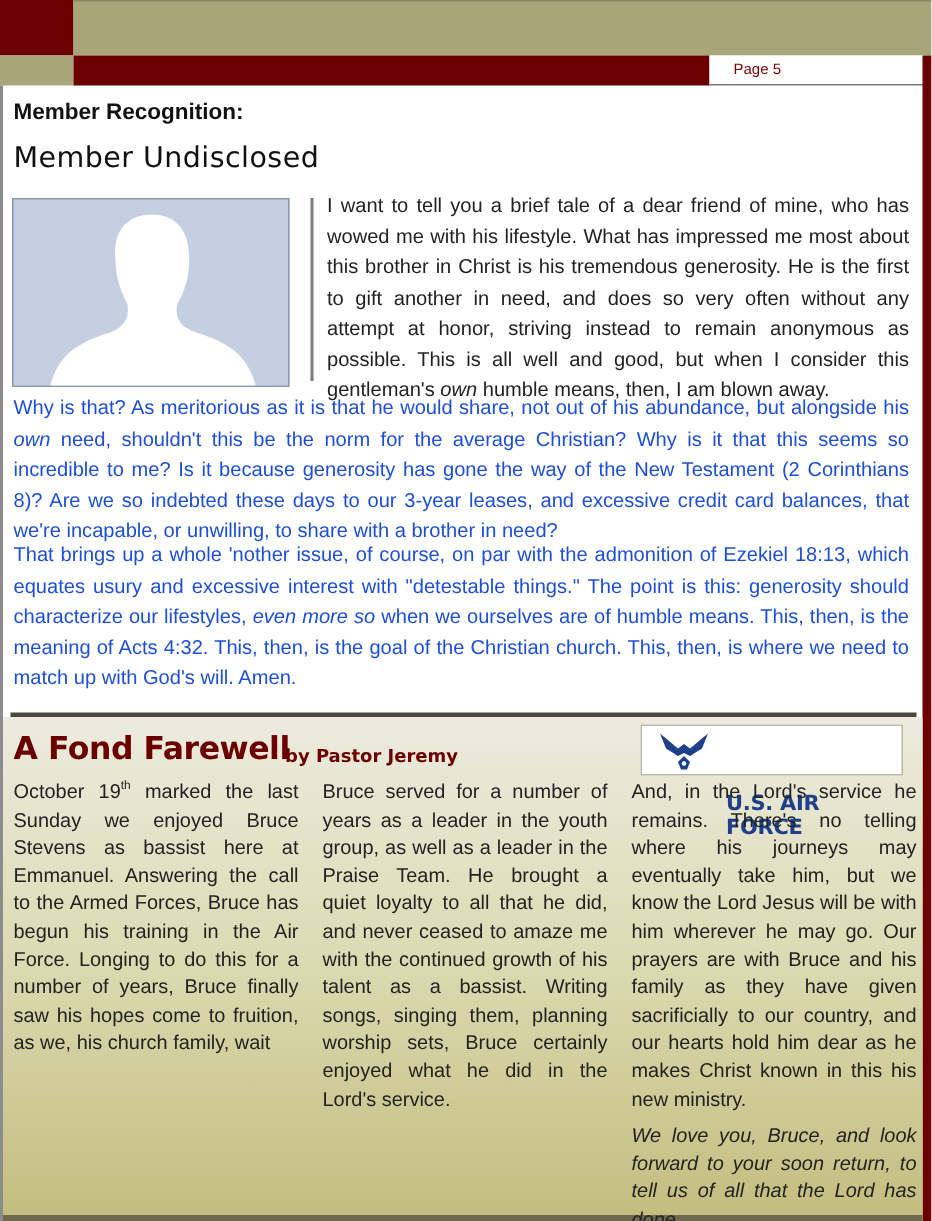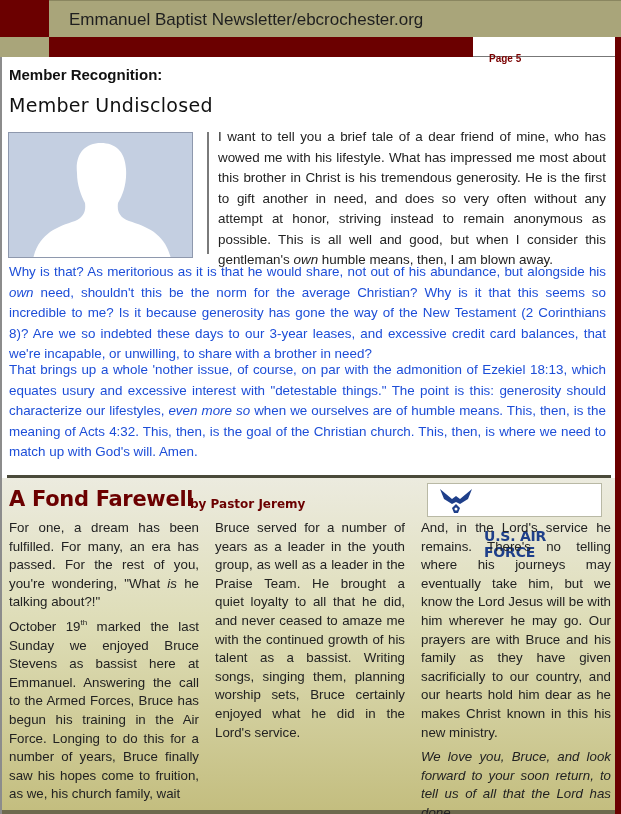--- a/index.html
+++ b/index.html
@@ -7,21 +7,21 @@
     body { position: relative; font-family: "Liberation Sans", sans-serif; color: #1a1a1a; }
 
     
     .hdr-block { position: absolute; left: 0; top: 0; width: 49px; height: 37px; background: #6b0000; }
     .hdr-band { position: absolute; left: 49px; top: 0; width: 572px; height: 37px; background: #a9a57a; border-top: 1px solid #8a8660; }
     .hdr-title { position: absolute; left: 20px; top: 9px; font-size: 17px; color: #1f1f1f; }
     .hdr-date { position: absolute; right: 13px; top: 9px; font-size: 17px; color: #1f1f1f; }
     .sub-left { position: absolute; left: 0; top: 37px; width: 49px; height: 20px; background: #a9a57a; }
     .sub-band { position: absolute; left: 49px; top: 37px; width: 424px; height: 20px; background: #6b0000; }
     .page-box { position: absolute; left: 473px; top: 37px; width: 145px; height: 20px; background: #ffffff; border-bottom: 1px solid #777; }
-    .page-label { position: absolute; left: 16px; top: 16px; font-size: 10px; font-weight: bold; color: #7a0000; font-family: "Liberation Sans", sans-serif; }
+    .page-label { position: absolute; left: 16px; top: 4px; font-size: 10px; font-weight: normal; color: #7a0000; font-family: "Liberation Sans", sans-serif; }
     .right-rule { position: absolute; left: 615px; top: 37px; width: 6px; height: 777px; background: #6b0000; }
     .left-rule { position: absolute; left: 0; top: 57px; width: 2px; height: 757px; background: #8c8c8c; }
 
     
     .kicker { position: absolute; left: 9px; top: 66px; font-size: 15px; font-weight: bold; color: #111; }
     .art-title { position: absolute; left: 9px; top: 94px; font-size: 19px; font-weight: normal; color: #111; font-family: "DejaVu Sans", sans-serif; letter-spacing: 0.3px; }
     .photo { position: absolute; left: 8px; top: 132px; width: 185px; height: 126px; background: #c4cfe1; border: 1px solid #8e98ad; overflow: hidden; }
     .photo svg { position: absolute; left: 0; top: 0; }
     .vbar { position: absolute; left: 207px; top: 132px; width: 2px; height: 122px; background: #7a7a7a; }
     .intro { position: absolute; left: 218px; top: 127px; width: 388px; font-size: 13.4px; line-height: 20.5px; text-align: justify; color: #222; }
@@ -45,21 +45,20 @@
     .c2 { left: 215px; }
     .c3 { left: 421px; }
     sup { font-size: 8px; line-height: 0; vertical-align: 6px; }
     .ital { font-style: italic; }
   </style>
 </head>
 <body>
 
 <div class="hdr-block"></div>
 <div class="hdr-band">
-  <span class="hdr-title">Emmanuel Baptist Newsletter/ebcrochester.org</span>
 </div>
 <div class="sub-left"></div>
 <div class="sub-band"></div>
 <div class="page-box">
   <span class="page-label">Page 5</span>
 </div>
 <div class="right-rule"></div>
 <div class="left-rule"></div>
 
 <div class="kicker">Member Recognition:</div>
@@ -89,21 +88,20 @@
 <div class="usaf">
   <svg width="36" height="28" viewBox="0 0 36 28">
     <path d="M2 2 L14 12 L18 9 L22 12 L34 2 L30 12 L22 17 L18 15 L14 17 L6 12 Z" fill="#1e3f8a"></path>
     <path d="M18 17 L22 21 L20 26 L16 26 L14 21 Z" fill="#1e3f8a"></path>
     <circle cx="18" cy="22" r="1.5" fill="#ffffff"></circle>
   </svg>
   <span class="usaf-text">U.S. AIR FORCE</span>
 </div>
 
 <div class="col c1">
-  <p><span>For one, a dream has been fulfilled.  For many, an era has passed.  For the rest of you, you're wondering, "What </span><span class="ital">is</span><span> he talking about?!"</span></p>
   <p><span>October 19</span><sup>th</sup><span> marked the last Sunday we enjoyed Bruce Stevens as bassist here at Emmanuel.  Answering the call to the Armed Forces, Bruce has begun his training in the Air Force.  Longing to do this for a number of years, Bruce finally saw his hopes come to fruition, as we, his church family, wait</span></p>
 </div>
 
 <div class="col c2">
   <p>Bruce served for a number of years as a leader in the youth group, as well as a leader in the Praise Team.  He brought a quiet loyalty to all that he did, and never ceased to amaze me with the continued growth of his talent as a bassist.  Writing songs, singing them, planning worship sets, Bruce certainly enjoyed what he did in the Lord's service.</p>
 </div>
 
 <div class="col c3">
   <p>And, in the Lord's service he remains.  There's no telling where his journeys may eventually take him, but we know the Lord Jesus will be with him wherever he may go.  Our prayers are with Bruce and his family as they have given sacrificially to our country, and our hearts hold him dear as he makes Christ known in this his new ministry.</p>
   <p class="ital">We love you, Bruce, and look forward to your soon return, to tell us of all that the Lord has done.</p>

